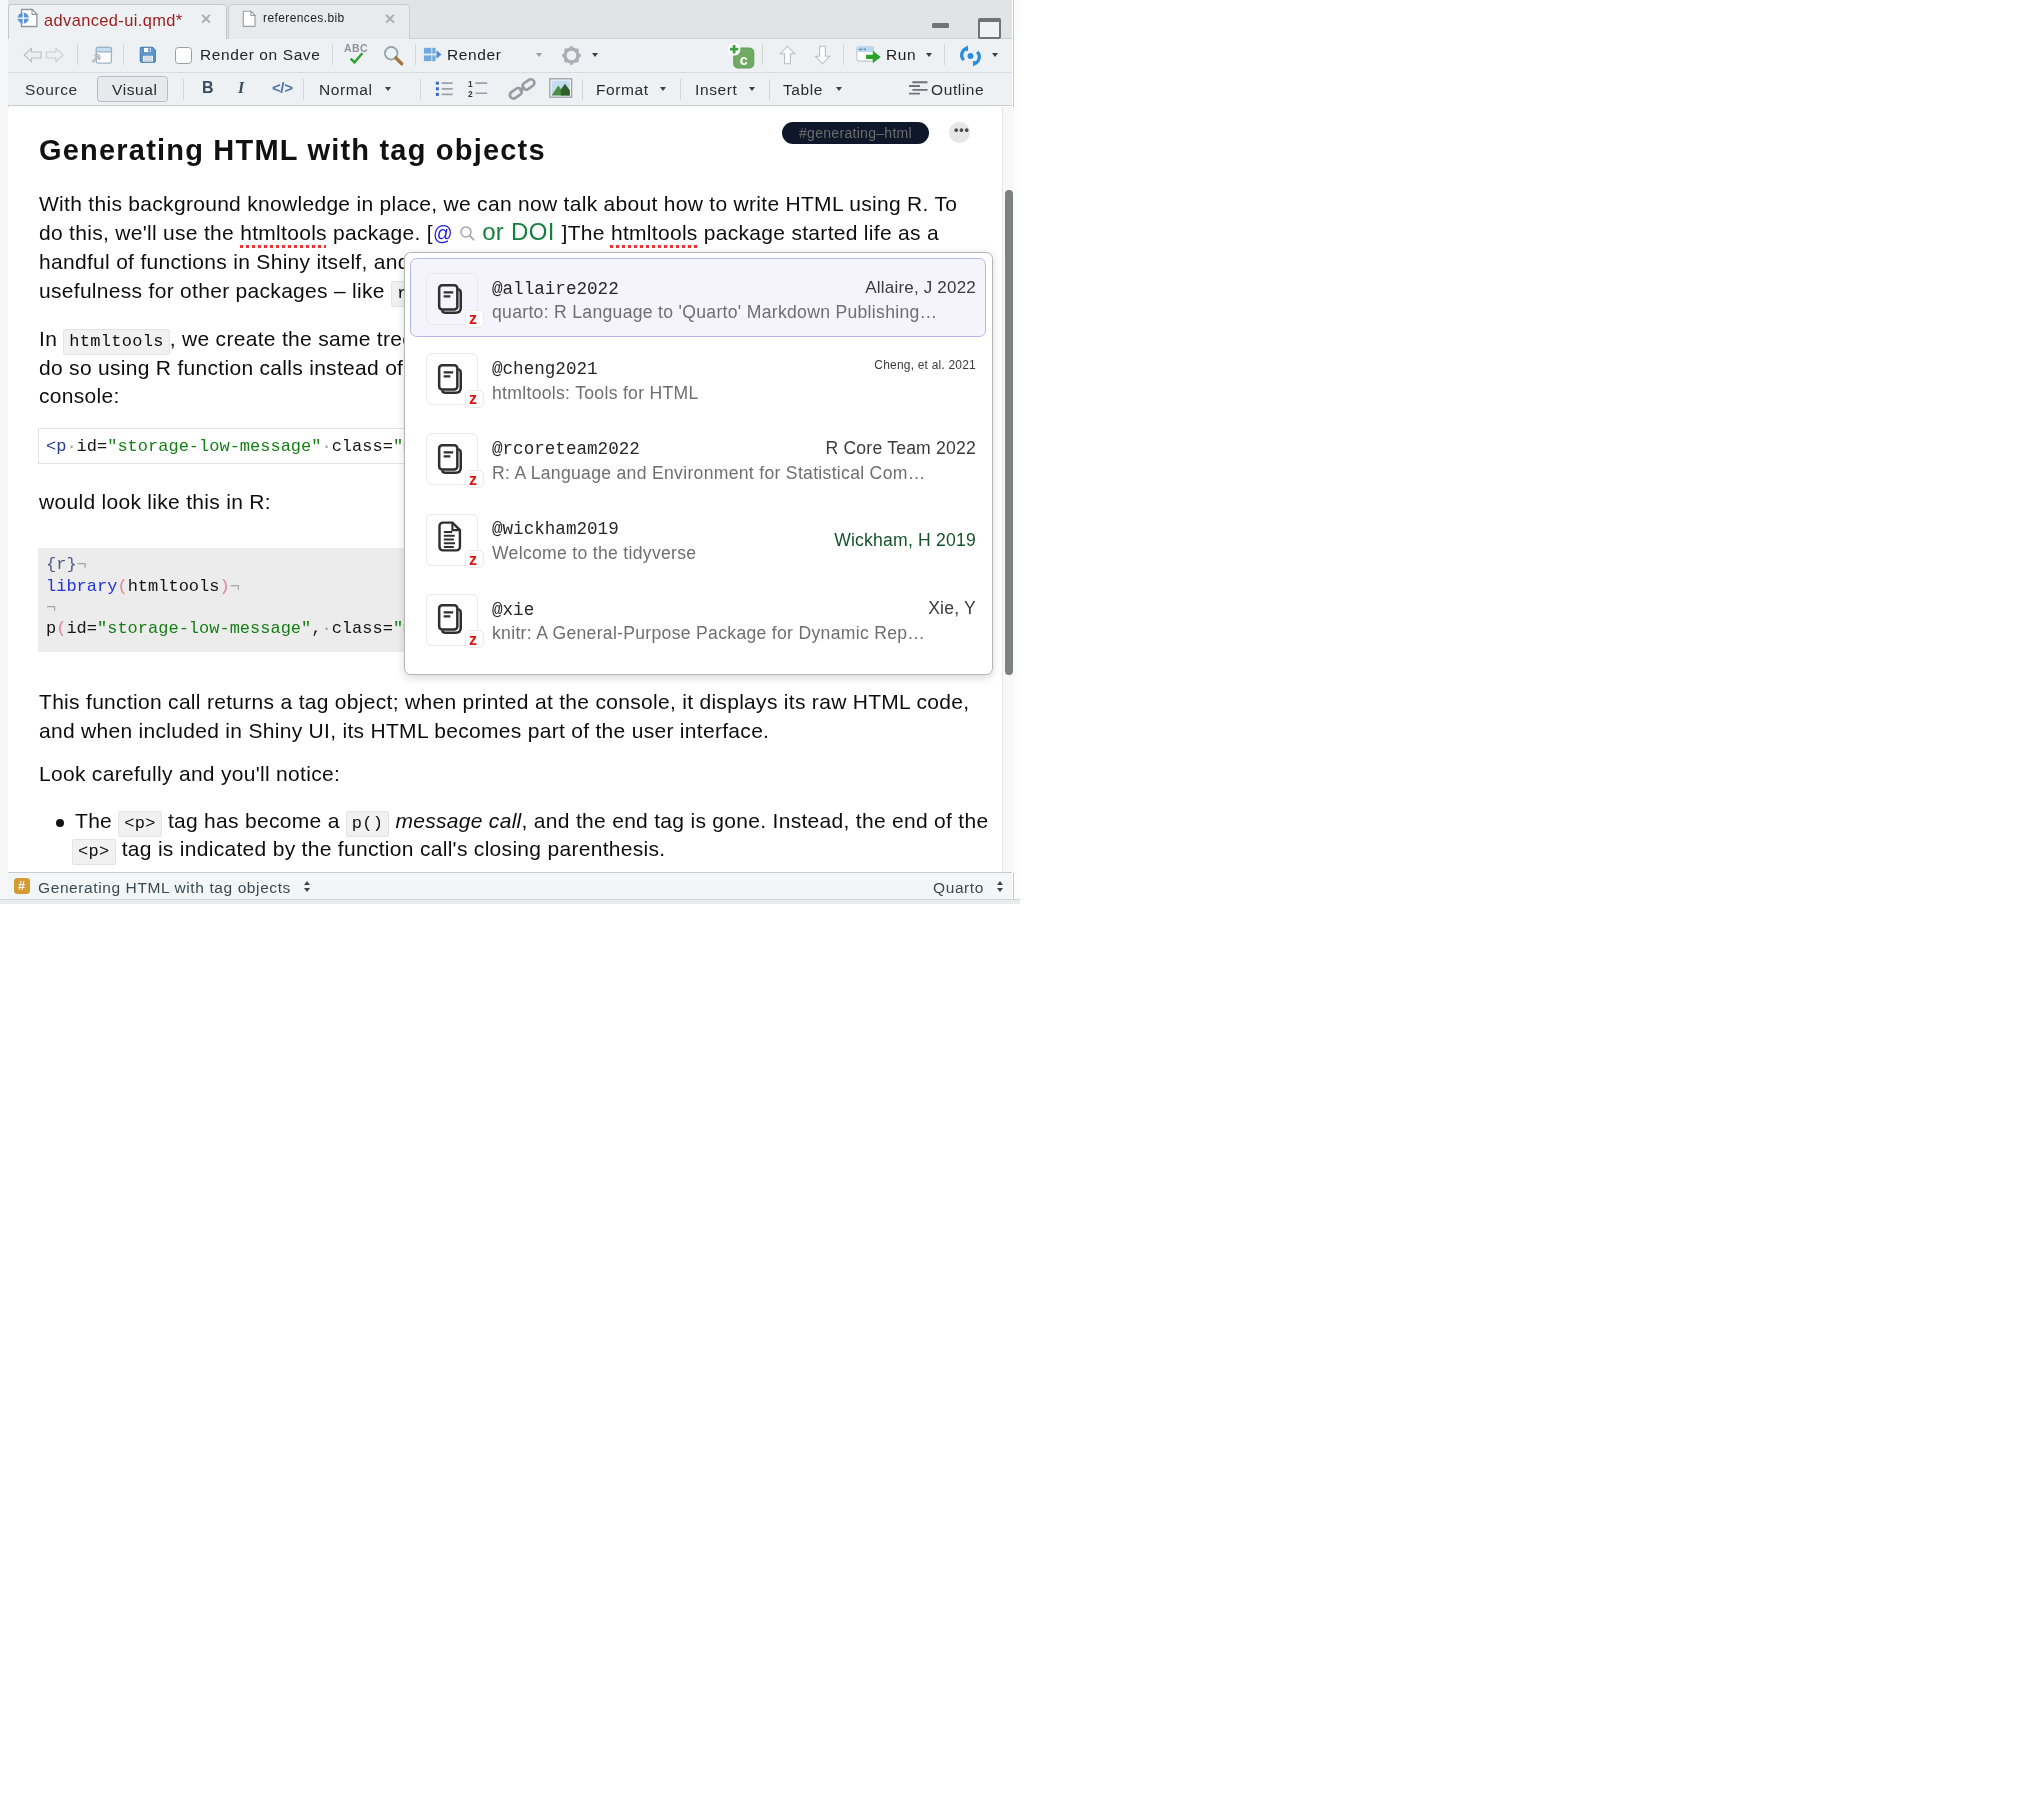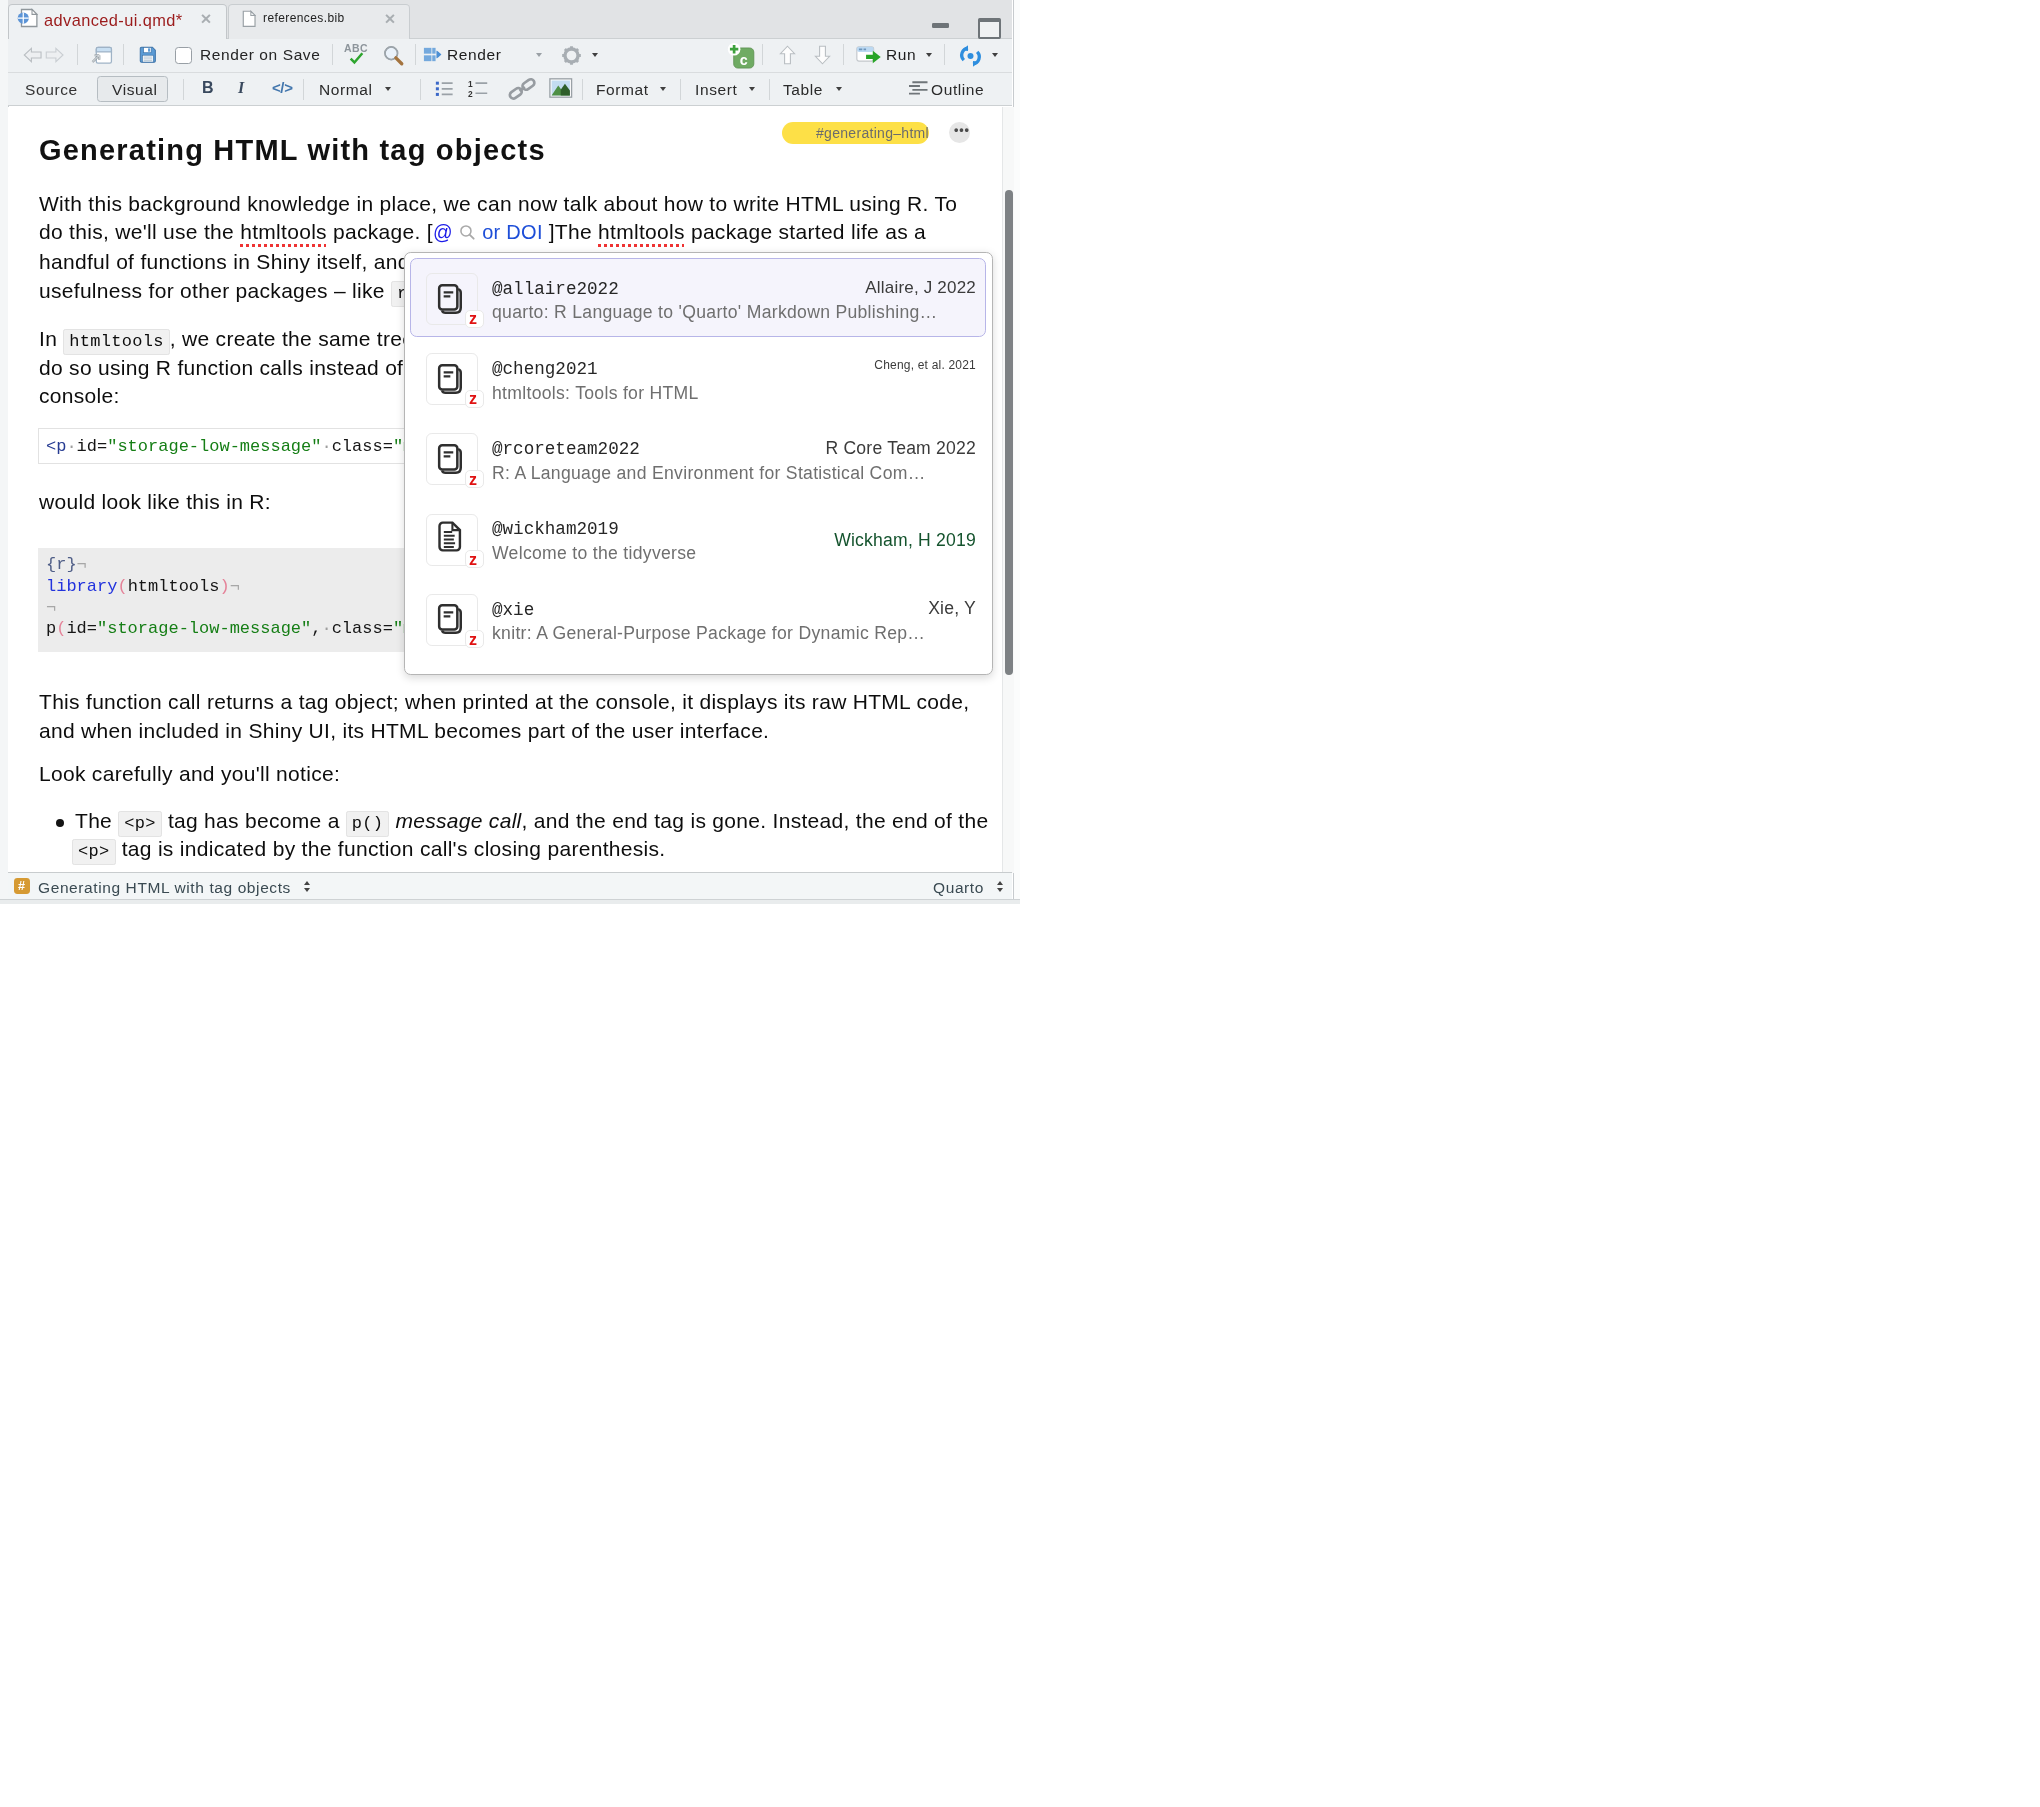--- a/index.html
+++ b/index.html
@@ -227,29 +227,29 @@
 <div class="a" style="left:14.3px;top:878px;width:16px;height:16px;background:#d69a33;border-radius:3.4px"></div>
 <div class="a" style="left:18px;top:879px;font-size:12.6px;color:#fff;font-weight:bold">#</div>
 <div class="ui" style="left:38px;top:879px;color:#3a4a52">Generating HTML with tag objects</div>
 <div class="a" style="left:304px;top:881px;width:0;height:0;border-left:3.4px solid transparent;border-right:3.4px solid transparent;border-bottom:4.2px solid #444"></div>
 <div class="a" style="left:304px;top:888px;width:0;height:0;border-left:3.4px solid transparent;border-right:3.4px solid transparent;border-top:4.2px solid #444"></div>
 <div class="ui" style="left:933px;top:879px;color:#3a4a52">Quarto</div>
 <div class="a" style="left:997px;top:881px;width:0;height:0;border-left:3.4px solid transparent;border-right:3.4px solid transparent;border-bottom:4.2px solid #444"></div>
 <div class="a" style="left:997px;top:888px;width:0;height:0;border-left:3.4px solid transparent;border-right:3.4px solid transparent;border-top:4.2px solid #444"></div>
 
 <div class="a" style="left:39px;top:134px;font-size:29px;font-weight:bold;color:#111;letter-spacing:1.2px;white-space:pre">Generating HTML with tag objects</div>
-<div class="a" style="left:782px;top:122px;width:147px;height:22px;background:#fde047;border-radius:11px;text-align:right;font-size:14px;letter-spacing:0.3px;color:#6c6c6c;line-height:22px">#generating–html</div>
+<div class="a" style="left:782px;top:122px;width:147px;height:22px;background:#0f172a;border-radius:11px;text-align:center;font-size:14px;letter-spacing:0.3px;color:#6c6c6c;line-height:22px">#generating–html</div>
 <div class="a" style="left:949px;top:122px;width:21px;height:21px;background:#e6e6e6;border-radius:50%"></div>
 <div class="a" style="left:954px;top:123px;font-size:12.6px;color:#4c4c4c;letter-spacing:0.8px;font-weight:bold">•••</div>
 
 <div class="ln" style="left:39px;top:189px">With this background knowledge in place, we can now talk about how to write HTML using R. To</div>
 <div class="ln" style="left:39px;top:217px">do this, we'll use the <span class="red-dot">htmltools</span> package. [<span style="color:#1c1ce8;font-size:19.3px">@</span> <svg width="17" height="17" viewBox="0 0 22 22" style="vertical-align:-1.7px">
       <circle cx="9" cy="9" r="6.5" fill="none" stroke="#a9a9a9" stroke-width="2"></circle>
       <path d="M14 14 L19 19" stroke="#a9a9a9" stroke-width="2.4" stroke-linecap="round"></path>
-    </svg> <span style="color:#1d4ed8;font-size:20px">or DOI </span>]The <span class="red-dot">htmltools</span> package started life as a</div>
+    </svg> <span style="color:#15803d;font-size:24px">or DOI </span>]The <span class="red-dot">htmltools</span> package started life as a</div>
 <div class="ln" style="left:39px;top:247px">handful of functions in Shiny itself, and was later spun off into its own package because of its</div>
 <div class="ln" style="left:39px;top:276px">usefulness for other packages – like <span class="cds">rmarkdown</span> and <span class="cds">htmlwidgets</span>.</div>
 
 <div class="ln" style="left:39px;top:324px">In <span class="cds">htmltools</span>, we create the same trees, but we</div>
 <div class="ln" style="left:39px;top:353px">do so using R function calls instead of angle-bracket tags. Here's the same</div>
 <div class="ln" style="left:39px;top:381px">console:</div>
 
 <div class="a" style="left:38px;top:428px;width:926px;height:34px;background:#fff;border:0.8px solid #e2e2e2"></div>
 <div class="cl" style="left:46px;top:436px"><span style="color:#273c92">&lt;p</span><span style="color:#9e9e9e">·</span>id=<span style="color:#157e15">"storage-low-message"</span><span style="color:#9e9e9e">·</span>class=<span style="color:#157e15">"message·warning"</span><span style="color:#273c92">&gt;</span></div>
 

